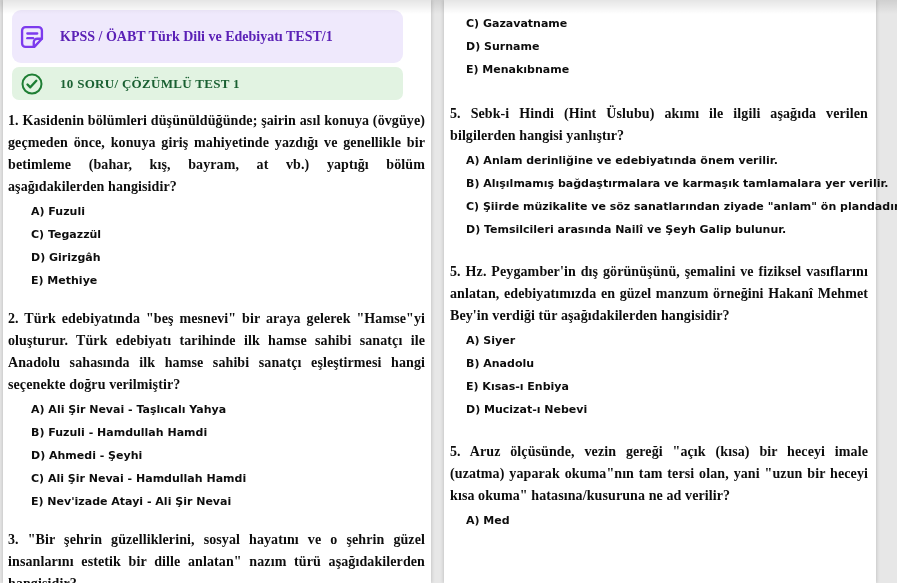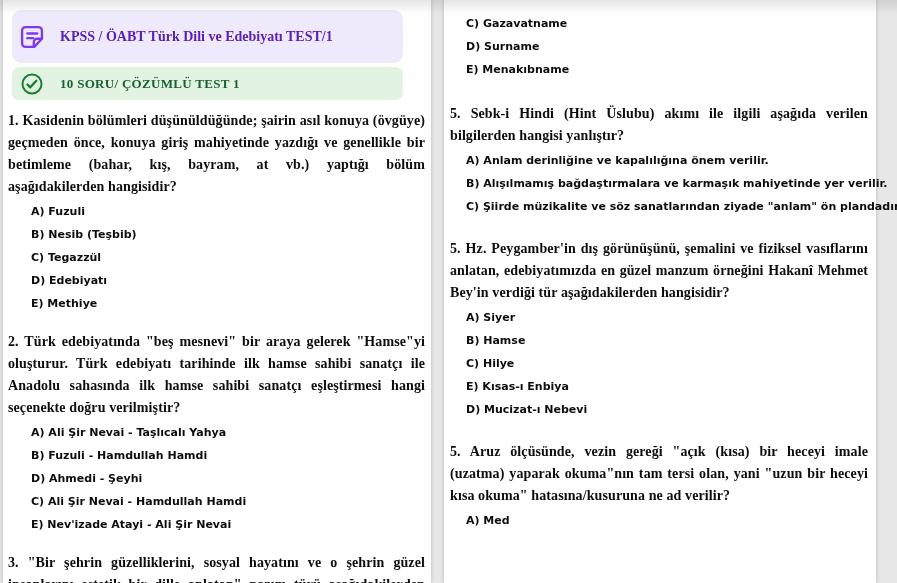--- a/index.html
+++ b/index.html
@@ -96,23 +96,22 @@
     </svg>
     <div class="badge-text">10 SORU/ ÇÖZÜMLÜ TEST 1</div>
   </div>
 
   <div class="questions">
 
     <section class="question">
       <p class="q-text">1. Kasidenin bölümleri düşünüldüğünde; şairin asıl konuya (övgüye) geçmeden önce, konuya giriş mahiyetinde yazdığı ve genellikle bir betimleme (bahar, kış, bayram, at vb.) yaptığı bölüm aşağıdakilerden hangisidir?</p>
       <div>
         <div class="option">A) Fuzuli</div>
-        <div class="option">B) Nesib (Teşbib)</div>
         <div class="option">C) Tegazzül</div>
-        <div class="option">D) Edebiyatı</div>
+        <div class="option">D) Girizgâh</div>
         <div class="option">E) Methiye</div>
       </div>
     </section>
 
     <section class="question">
       <p class="q-text">2. Türk edebiyatında "beş mesnevi" bir araya gelerek "Hamse"yi oluşturur. Türk edebiyatı tarihinde ilk hamse sahibi sanatçı ile Anadolu sahasında ilk hamse sahibi sanatçı eşleştirmesi hangi seçenekte doğru verilmiştir?</p>
       <div>
         <div class="option">A) Ali Şir Nevai - Taşlıcalı Yahya</div>
         <div class="option">B) Fuzuli - Hamdullah Hamdi</div>
         <div class="option">D) Ahmedi - Şeyhi</div>
@@ -133,32 +132,32 @@
 
   <div class="q-continued">
     <div class="option">C) Gazavatname</div>
     <div class="option">D) Surname</div>
     <div class="option">E) Menakıbname</div>
   </div>
 
   <section class="question">
     <p class="q-text">5. Sebk-i Hindi (Hint Üslubu) akımı ile ilgili aşağıda verilen bilgilerden hangisi yanlıştır?</p>
     <div>
-      <div class="option">A) Anlam derinliğine ve kapalılığına önem verilir.</div>
-      <div class="option">B) Alışılmamış bağdaştırmalara ve karmaşık mahiyetinde yer verilir.</div>
+      <div class="option">A) Anlam derinliğine ve edebiyatında önem verilir.</div>
+      <div class="option">B) Alışılmamış bağdaştırmalara ve karmaşık tamlamalara yer verilir.</div>
       <div class="option">C) Şiirde müzikalite ve söz sanatlarından ziyade "anlam" ön plandadır.</div>
+      <div class="option">D) Temsilcileri arasında Nailî ve Şeyh Galip bulunur.</div>
     </div>
   </section>
 
   <section class="question">
     <p class="q-text">5. Hz. Peygamber'in dış görünüşünü, şemalini ve fiziksel vasıflarını anlatan, edebiyatımızda en güzel manzum örneğini Hakanî Mehmet Bey'in verdiği tür aşağıdakilerden hangisidir?</p>
     <div>
       <div class="option">A) Siyer</div>
-      <div class="option">B) Hamse</div>
-      <div class="option">C) Hilye</div>
+      <div class="option">B) Anadolu</div>
       <div class="option">E) Kısas-ı Enbiya</div>
       <div class="option">D) Mucizat-ı Nebevi</div>
     </div>
   </section>
 
   <section class="question">
     <p class="q-text">5. Aruz ölçüsünde, vezin gereği "açık (kısa) bir heceyi imale (uzatma) yaparak okuma"nın tam tersi olan, yani "uzun bir heceyi kısa okuma" hatasına/kusuruna ne ad verilir?</p>
     <div>
       <div class="option">A) Med</div>
     </div>

